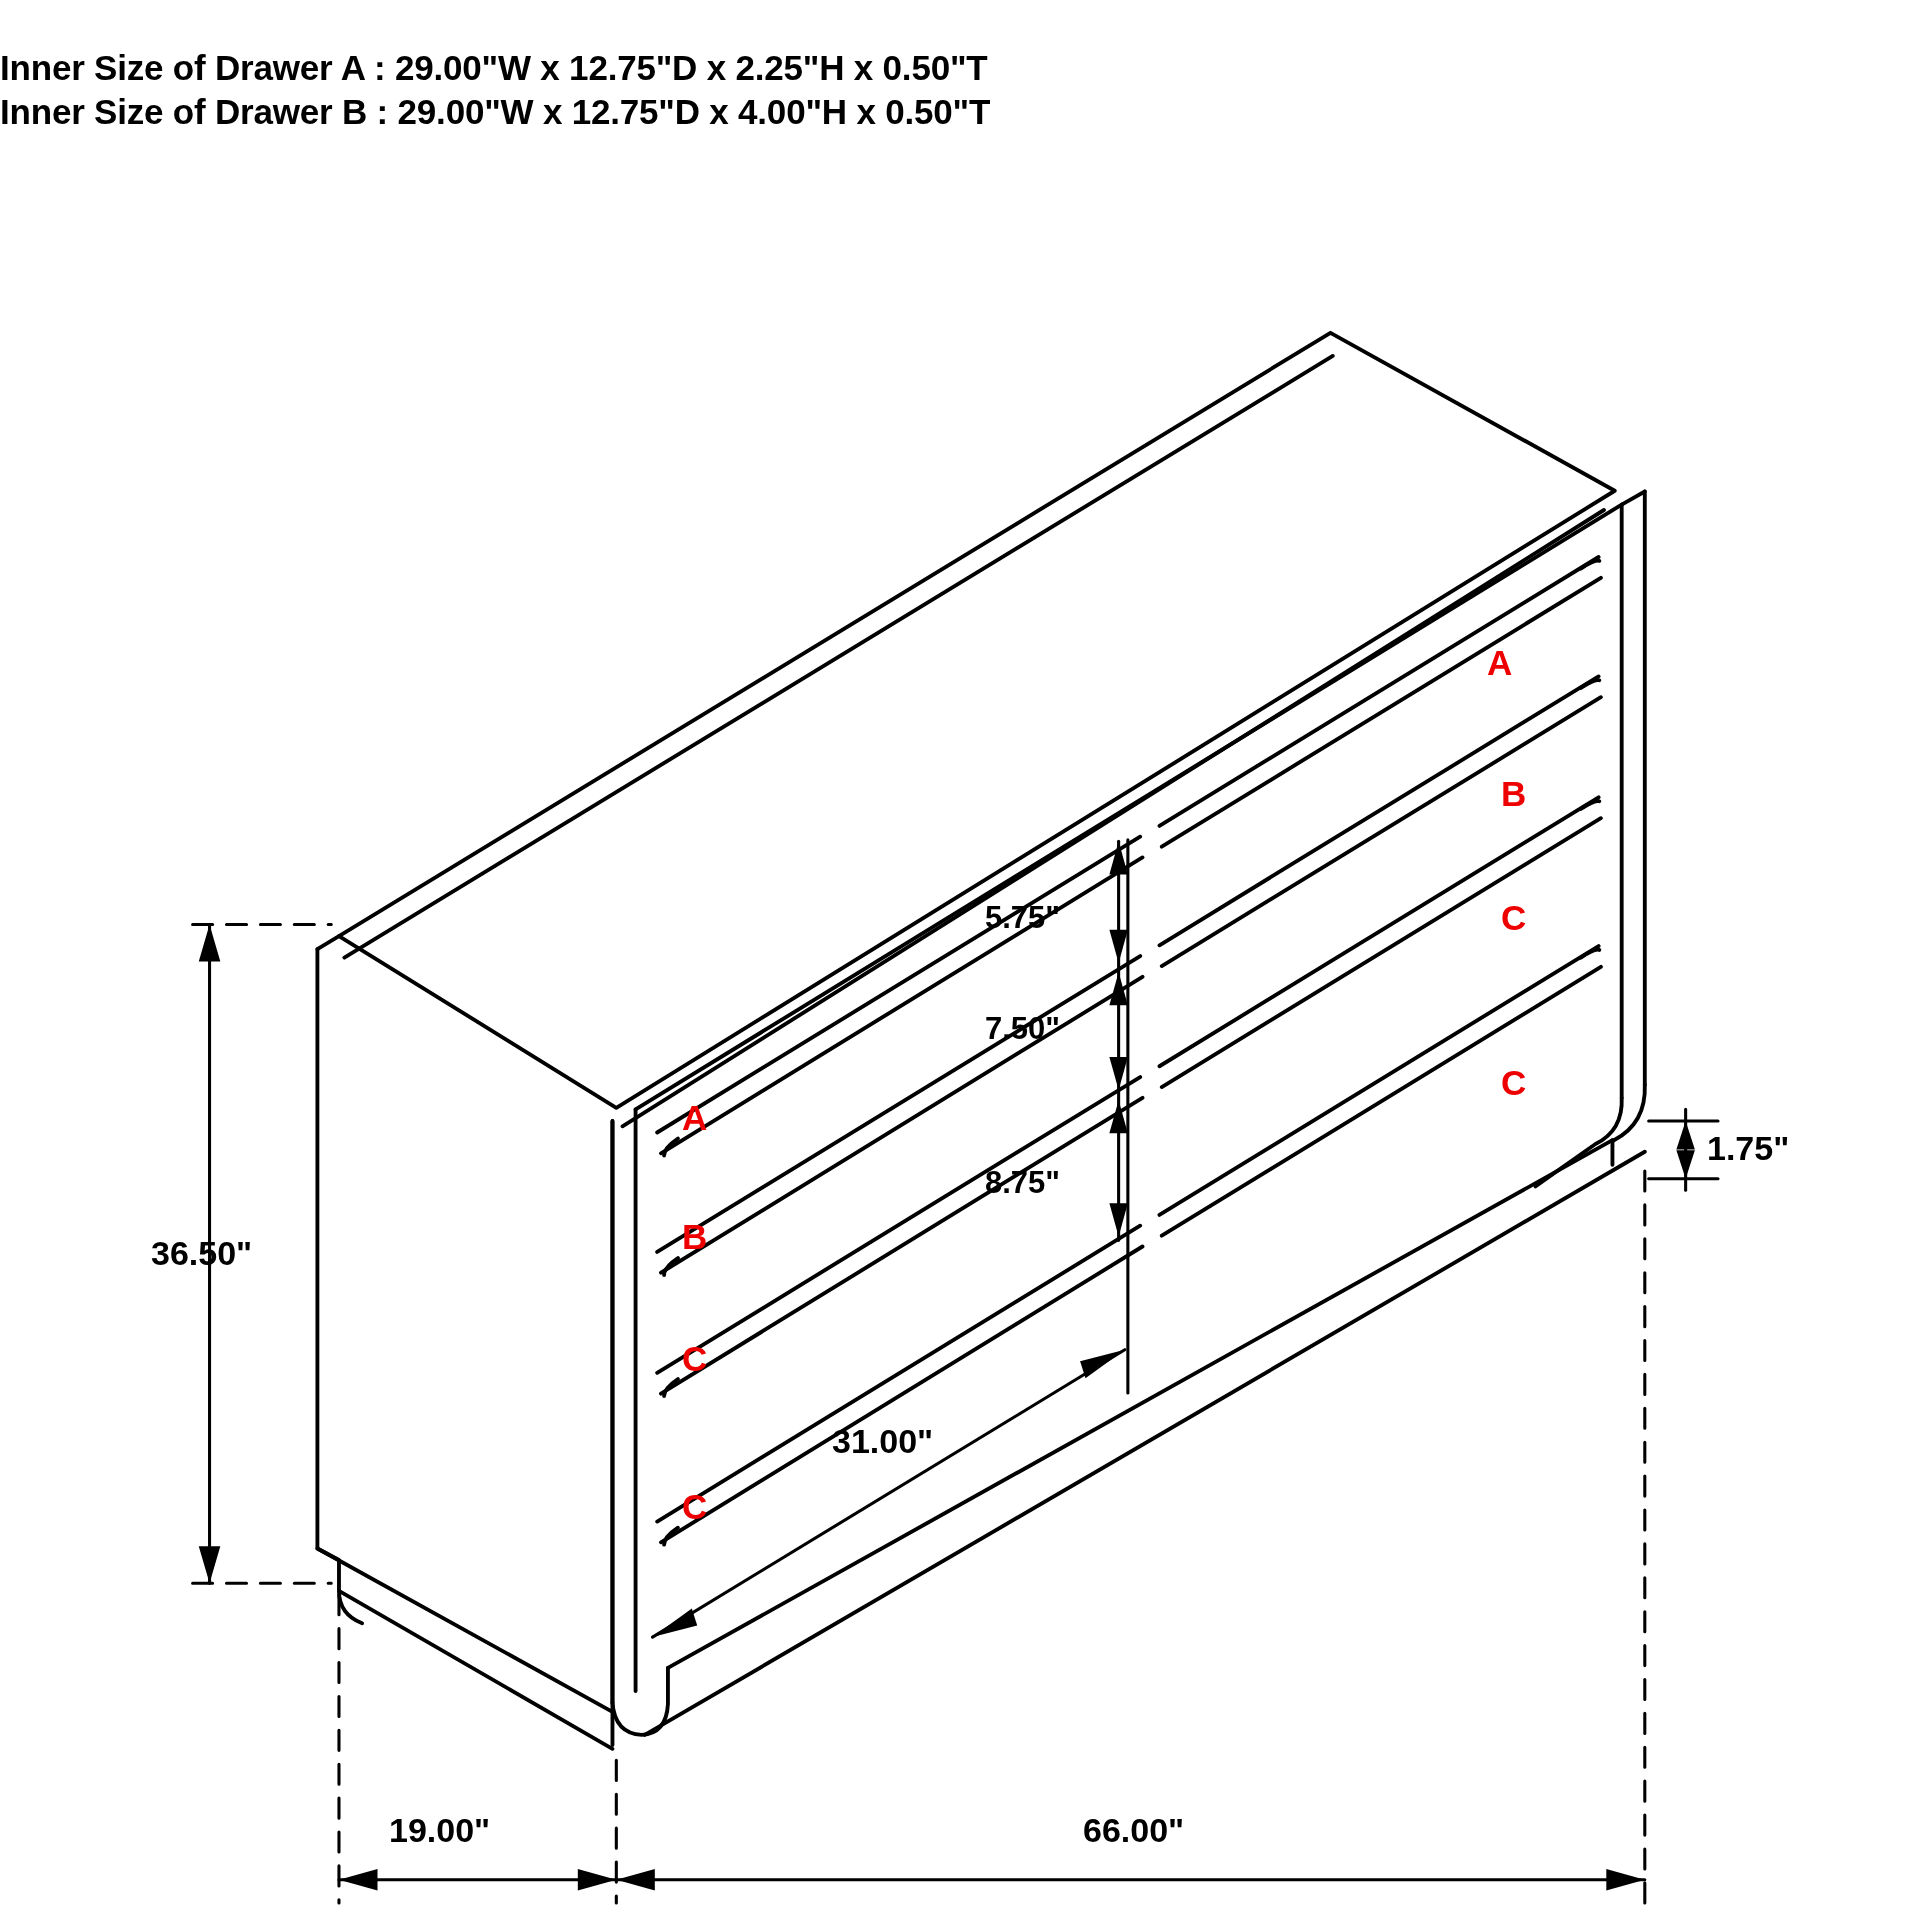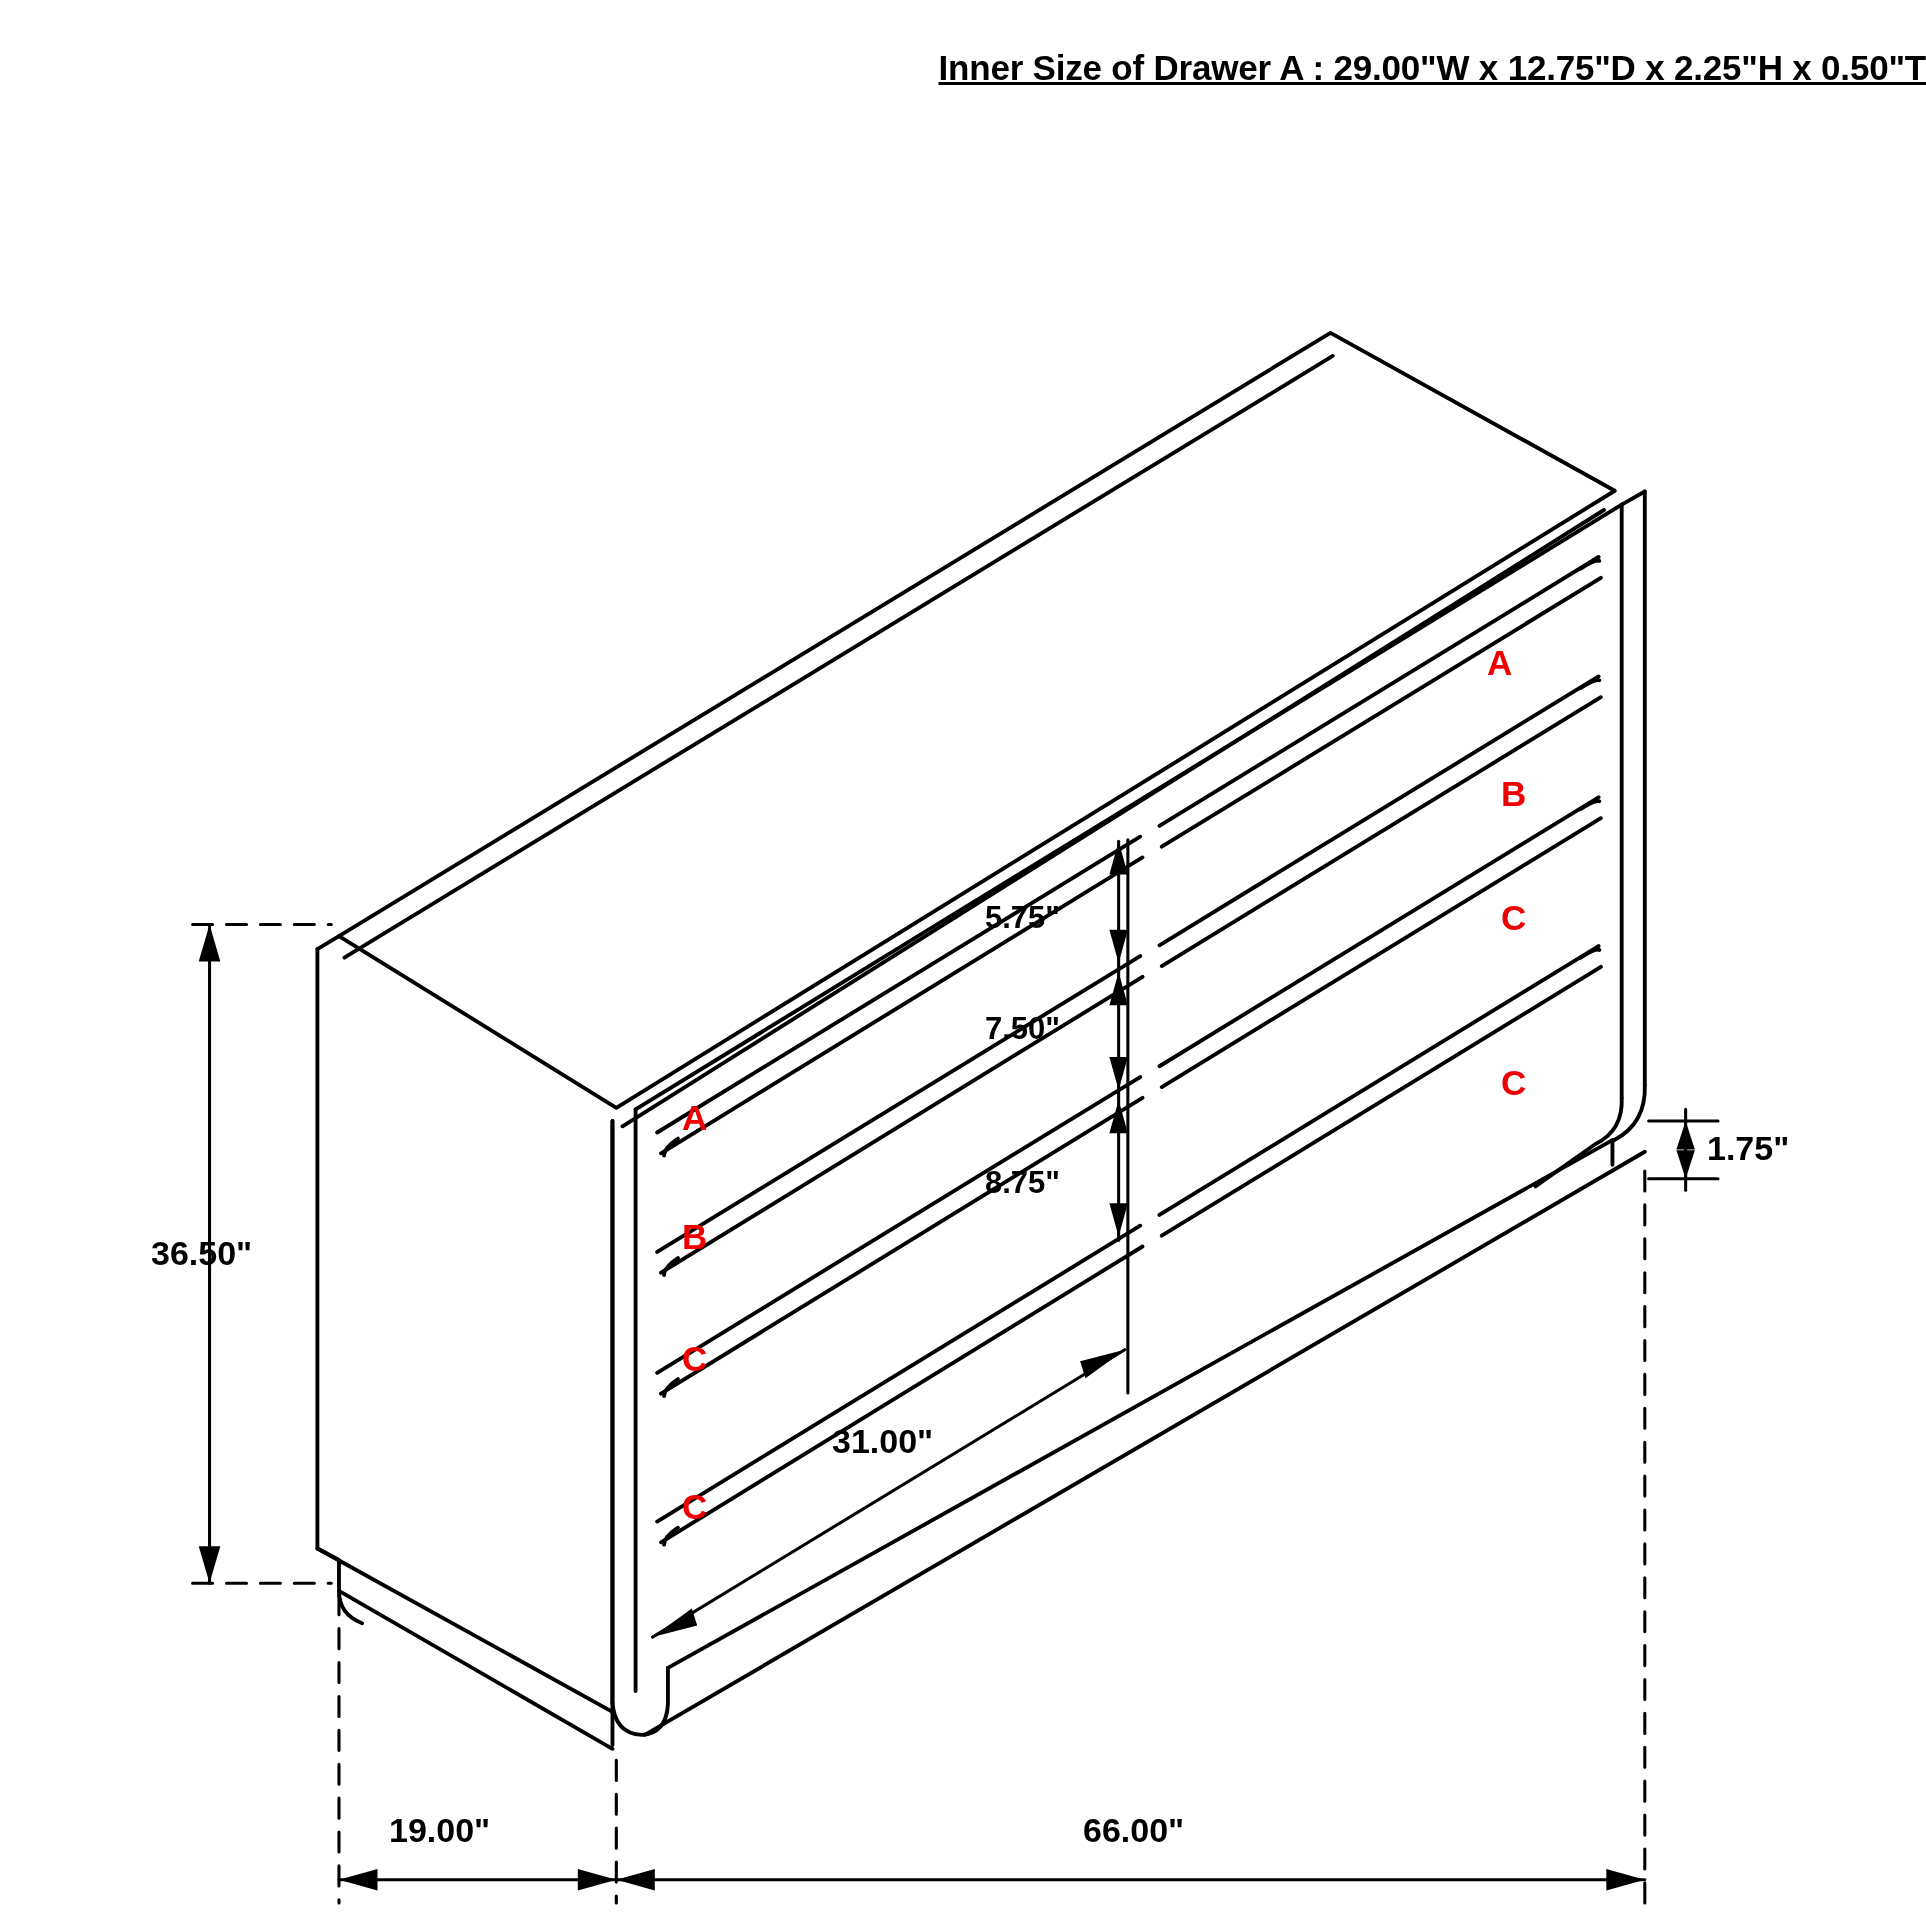--- a/index.html
+++ b/index.html
@@ -17,22 +17,21 @@
   #stage {
     position: relative;
     width: 1926px;
     height: 1926px;
   }
   .header-block {
     position: absolute;
     left: 0;
     top: 46px;
     width: 1926px;
-    text-align: right;
-    text-decoration: underline;
+    text-align: left;
   }
   .header-line {
     font-size: 35px;
     font-weight: bold;
     color: #000000;
     line-height: 1.27;
     letter-spacing: -0.2px;
     white-space: pre;
   }
   svg.drawing {
@@ -59,20 +58,21 @@
     font-size: 34px;
   }
 </style>
 </head>
 <body>
 
 <div id="stage">
 
   <div class="header-block">
     <div class="header-line">Inner Size of Drawer A : 29.00"W x 12.75"D x 2.25"H x 0.50"T</div>
+    <div class="header-line">Inner Size of Drawer B : 29.00"W x 12.75"D x 4.00"H x 0.50"T</div>
   </div>
 
   <svg class="drawing" viewBox="0 0 2500 2500">
     <g fill="none" stroke="#000000" stroke-width="5" stroke-linejoin="round" stroke-linecap="round">
 
       <path d="M 440 1215 L 1727 432 L 2096 637 L 800 1438 Z"></path>
 
       <path d="M 447 1243 L 1730 462"></path>
       <path d="M 2082 662 L 808 1462"></path>
 

